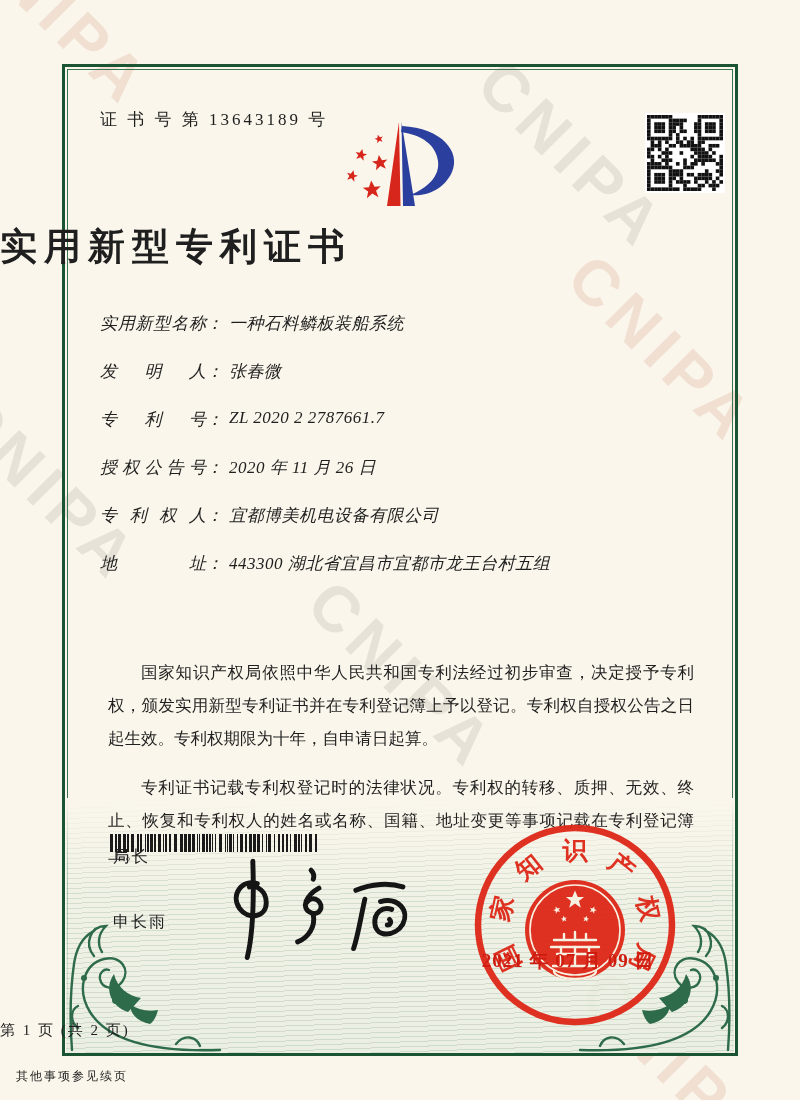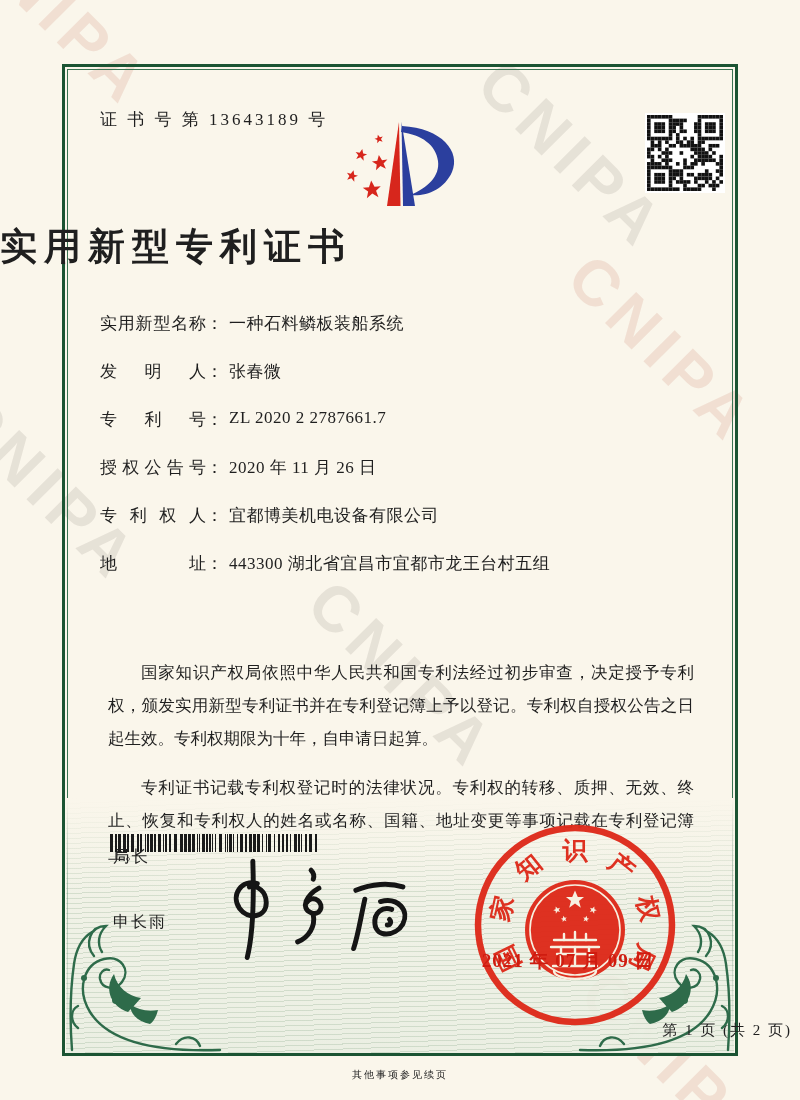--- a/index.html
+++ b/index.html
@@ -28,21 +28,21 @@
   
   .cert-no{left:100px;top:108px;font-size:17px;letter-spacing:3px;z-index:2;}
   .logo{left:330px;top:102px;z-index:2;}
   .qr{left:645px;top:113px;z-index:2;background:#fff;padding:2px;}
   .title{
     left:0;right:0;top:222px;text-align:left;z-index:2;
     font-size:37px;font-weight:bold;letter-spacing:7px;
   }
   
   .fields{left:100px;top:312px;width:560px;z-index:2;font-size:17px;}
-  .frow{height:24px;margin-bottom:24px;white-space:nowrap;}
+  .frow{height:24px;margin-bottom:24px;white-space:nowrap;font-style:italic;}
   .flabel{
     display:inline-block;width:106px;vertical-align:top;
     text-align:justify;text-align-last:justify;
   }
   .fcolon{display:inline-block;vertical-align:top;}
   .fvalue{display:inline-block;vertical-align:top;margin-left:6px;letter-spacing:0.5px;}
   .fgroup2{display:inline-block;margin-left:26px;}
   
   .body-text{
     left:92px;top:640px;width:618px;z-index:2;
@@ -62,22 +62,22 @@
   
   .barcode{left:110px;top:834px;z-index:3;}
   .sig-title{left:113px;top:846px;font-size:16.5px;z-index:3;letter-spacing:2px;}
   .sig-name{left:113px;top:912px;font-size:16px;z-index:3;letter-spacing:2px;}
   .sig-svg{left:212px;top:850px;z-index:3;}
   .seal{left:468px;top:818px;z-index:4;opacity:0.96;}
   .seal-date{
     left:462px;top:948px;width:212px;text-align:center;z-index:5;
     color:#cf1c10;font-size:19px;font-weight:bold;letter-spacing:1px;white-space:nowrap;
   }
-  .page-no{left:0;right:8px;top:1021px;text-align:right;font-size:15px;z-index:3;letter-spacing:2px;padding-left:15px;}
-  .note{left:0;right:0;top:1068px;text-align:center;font-size:10px;z-index:2;letter-spacing:2px;}
+  .page-no{left:0;right:15px;top:1021px;text-align:left;font-size:15px;z-index:3;letter-spacing:2px;}
+  .note{left:16px;right:0;top:1068px;font-size:12px;z-index:2;letter-spacing:2px;}
 </style>
 </head>
 <body>
 
 <span class="wm pink" style="left:-60px;top:-25px;">CNIPA</span>
 <span class="wm gray" style="left:455px;top:118px;">CNIPA</span>
 <span class="wm pink" style="left:545px;top:312px;">CNIPA</span>
 <span class="wm gray" style="left:-72px;top:450px;">CNIPA</span>
 <span class="wm gray" style="left:285px;top:638px;">CNIPA</span>
 <span class="wm pink" style="left:558px;top:1028px;">CNIPA</span>

